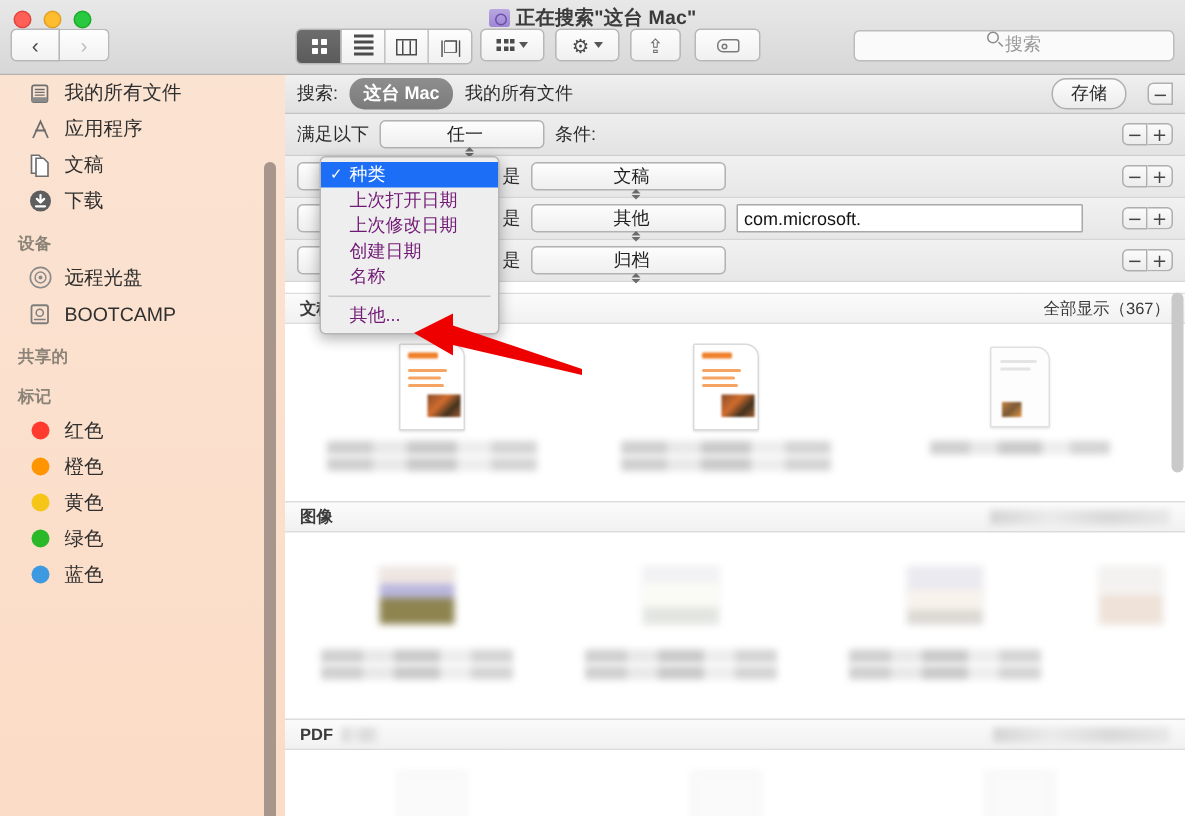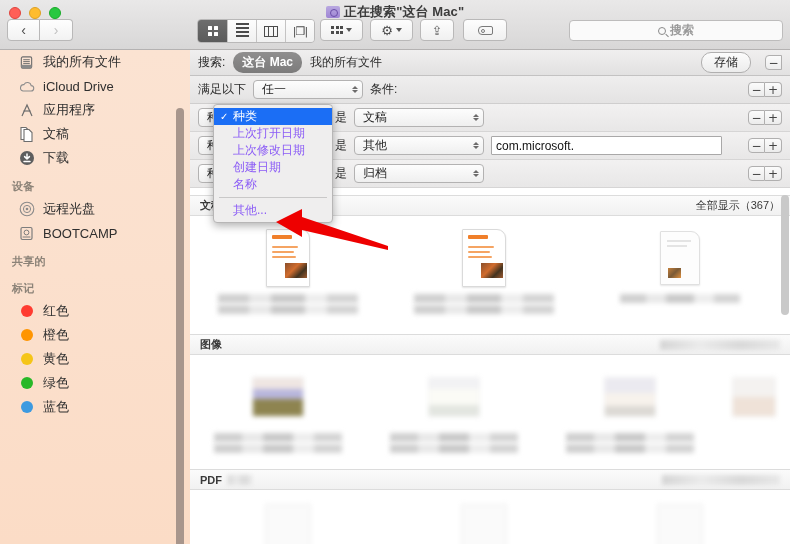--- a/index.html
+++ b/index.html
@@ -82,21 +82,21 @@
   .ic-gear { font-size: 13px; color: #4b4b4b; line-height: 1; }
   .ic-share { font-size: 13px; color: #6a6a6a; line-height: 1; }
   .ic-tag {
     width: 15px; height: 9px; border: 1.3px solid #7a7a7a; border-radius: 4px 2px 2px 4px; position: relative;
   }
   .ic-tag::before { content:""; position:absolute; left:2px; top:2.6px; width:2.4px; height:2.4px; border-radius:50%; border:1px solid #7a7a7a; }
 
   .searchfield {
     position: absolute; top: 20px; left: 569px; width: 214px; height: 21px;
     background: #fafafa; border: 1px solid #bdbcbc; border-radius: 4px;
-    display: flex; align-items: center; justify-content: center; gap: 4px; font-weight: bold;
+    display: flex; align-items: flex-start; justify-content: center; gap: 4px;
   }
   .mag { width: 8px; height: 8px; border: 1.3px solid #8a8a8a; border-radius: 50%; position: relative; }
   .mag::after { content: ""; position: absolute; right: -3.5px; bottom: -2.5px; width: 4px; height: 1.3px; background: #8a8a8a; transform: rotate(45deg); }
   .searchfield span { font-size: 12px; color: #9a9a9a; }
 
   
   .sidebar {
     position: absolute; top: 50px; left: 0; width: 190px; height: 494px;
     background: linear-gradient(to bottom, #fbe3d2 0%, #fbe0cd 45%, #fbdcc6 100%);
     overflow: hidden;
@@ -150,41 +150,41 @@
     font-size: 12px; color: #2b2b2b; gap: 7px;
   }
   .critrow {
     height: 28px; background: linear-gradient(to bottom,#f2f1f1,#e8e7e7);
     border-bottom: 1px solid #d6d5d5; display: flex; align-items: center; padding: 0 8px;
     font-size: 12px; color: #2b2b2b; gap: 7px;
   }
   .popup {
     height: 19px; background: linear-gradient(to bottom,#fdfdfd,#efefef);
     border: 1px solid #b3b2b2; border-radius: 4px; display: flex; align-items: center;
-    padding: 0 4px 0 8px; font-size: 12px; color: #1e1e1e; position: relative;
+    padding: 0 4px 0 8px; font-size: 12px; color: #1e1e1e; position: relative; flex-direction: column;
   }
   .popup .lbl { flex: 1; }
   .stepper { display: flex; flex-direction: column; gap: 1px; margin-left: 6px; }
   .stepper i { width: 0; height: 0; border-left: 3px solid transparent; border-right: 3px solid transparent; display: block; }
   .stepper i.up { border-bottom: 3.5px solid #6c6b6b; }
   .stepper i.dn { border-top: 3.5px solid #6c6b6b; }
   .textfield {
     height: 19px; background: #fff; border: 1px solid #a9a8a8; border-radius: 1px;
     display: flex; align-items: center; padding: 0 4px; font-size: 12px; color: #131313;
   }
 
   
   .menu {
     position: absolute; top: 54px; left: 23px; width: 120px;
     background: #efeeee; border: 1px solid #b7b6b6; border-radius: 4px;
     box-shadow: 0 3px 9px rgba(0,0,0,0.3); padding: 3px 0; z-index: 40;
   }
   .mi {
     height: 17px; display: flex; align-items: center; padding-left: 6px;
-    font-size: 12px; color: #8b5cf6; gap: 4px;
+    font-size: 12px; color: #701a75; gap: 4px;
   }
   .mi.sel { background: #1b6ef5; color: #fff; }
   .mi .chk { width: 9px; font-size: 10px; font-family: "DejaVu Sans", sans-serif; }
   .msep { height: 1px; background: #c9c8c8; margin: 4px 5px; }
 
   
   .results { position: absolute; top: 145px; left: 0; width: 600px; height: 349px; overflow: hidden; background: #fff; }
   .sect-head {
     height: 21px; background: linear-gradient(to bottom,#fbfbfb,#f1f1f1);
     border-top: 1px solid #dcdcdc; border-bottom: 1px solid #dcdcdc;
@@ -321,28 +321,20 @@
       <span class="sb-ico">
         <svg width="15" height="15" viewBox="0 0 16 16">
             <rect x="2.5" y="2" width="11" height="12" rx="1.5" fill="none" stroke="#6d6d6d" stroke-width="1.2"></rect>
             <line x1="4.5" y1="5" x2="11.5" y2="5" stroke="#6d6d6d" stroke-width="1"></line>
             <line x1="4.5" y1="7" x2="11.5" y2="7" stroke="#6d6d6d" stroke-width="1"></line>
             <line x1="4.5" y1="9" x2="11.5" y2="9" stroke="#6d6d6d" stroke-width="1"></line>
             <rect x="2.5" y="10.5" width="11" height="3.5" rx="1" fill="#8a8a8a"></rect>
           </svg>
       </span>
       <span>我的所有文件</span>
-    </div>
-    <div class="sb-item">
-      <span class="sb-ico">
-        <svg width="16" height="13" viewBox="0 0 18 13">
-            <path d="M4.5 11.5h9a3 3 0 0 0 .2-6A4.3 4.3 0 0 0 5.6 4.4 3.6 3.6 0 0 0 4.5 11.5z" fill="none" stroke="#8c8c8c" stroke-width="1.2"></path>
-          </svg>
-      </span>
-      <span>iCloud Drive</span>
     </div>
     <div class="sb-item">
       <span class="sb-ico">
         <svg width="16" height="15" viewBox="0 0 16 15">
             <path d="M3 13 L8 2 L13 13" fill="none" stroke="#6d6d6d" stroke-width="1.2"></path>
             <line x1="4.5" y1="8" x2="11.5" y2="8" stroke="#6d6d6d" stroke-width="1.2"></line>
           </svg>
       </span>
       <span>应用程序</span>
     </div>
@@ -604,21 +596,21 @@
               <div class="name-blur l2"></div>
             </div>
         </div>
         <div class="cell" style="width:80px">
           <div class="thumb">
               <div class="img-thumb img-d" style="width:44px"></div>
             </div>
         </div>
       </div>
 
-      <div class="sect-head" style="margin-top:16px">
+      <div class="sect-head" style="margin-top:26px">
         <span>PDF</span>
         <span class="blurtxt" style="width:24px;height:10px;margin-left:6px"></span>
         <span class="showall blurtxt" style="width:118px;height:10px"></span>
       </div>
       <div class="row">
         <div class="cell">
           <div class="thumb">
               <div class="pdf-thumb"></div>
             </div>
         </div>

